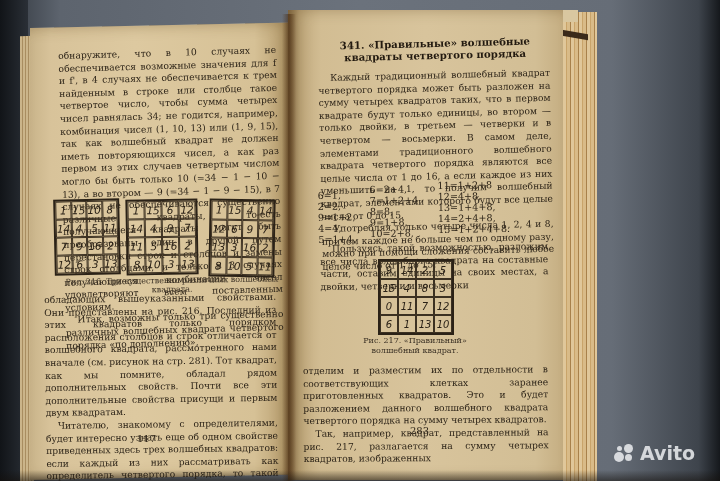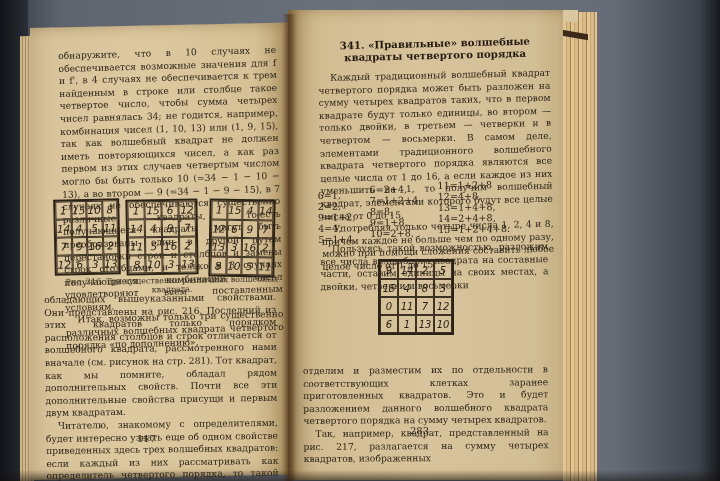--- a/index.html
+++ b/index.html
@@ -179,22 +179,32 @@
     <div>3</div>
     <div>0</div>
     <div>11</div>
     <div>7</div>
     <div>12</div>
     <div>6</div>
     <div>1</div>
     <div>13</div>
     <div>10</div>
   </div>
+  <div class="cap cap217">Рис. 217. «Правильный» волшебный квадрат.</div>
 
   <div class="text-col right-text3">
     <p class="noind">отделим и разместим их по отдельности в соответствующих клетках заранее приготовленных квадратов. Это и будет разложением данного волшебного квадрата четвертого порядка на сумму четырех квадратов.</p>
     <p>Так, например, квадрат, представленный на рис. 217, разлагается на сумму четырех квадратов, изображенных</p>
   </div>
   <div class="pagenum pn-right">283</div>
 
   <div class="bottom-dark"></div>
 
+  <div class="watermark">
+    <div class="wm-dots">
+      <span style="left:0;top:8px;width:10px;height:10px"></span>
+      <span style="left:10px;top:0;width:9px;height:9px"></span>
+      <span style="left:11px;top:10px;width:7px;height:7px"></span>
+      <span style="left:3px;top:2px;width:5px;height:5px"></span>
+    </div>
+    <span>Avito</span>
+  </div>
 </div>
 
 </body></html>

